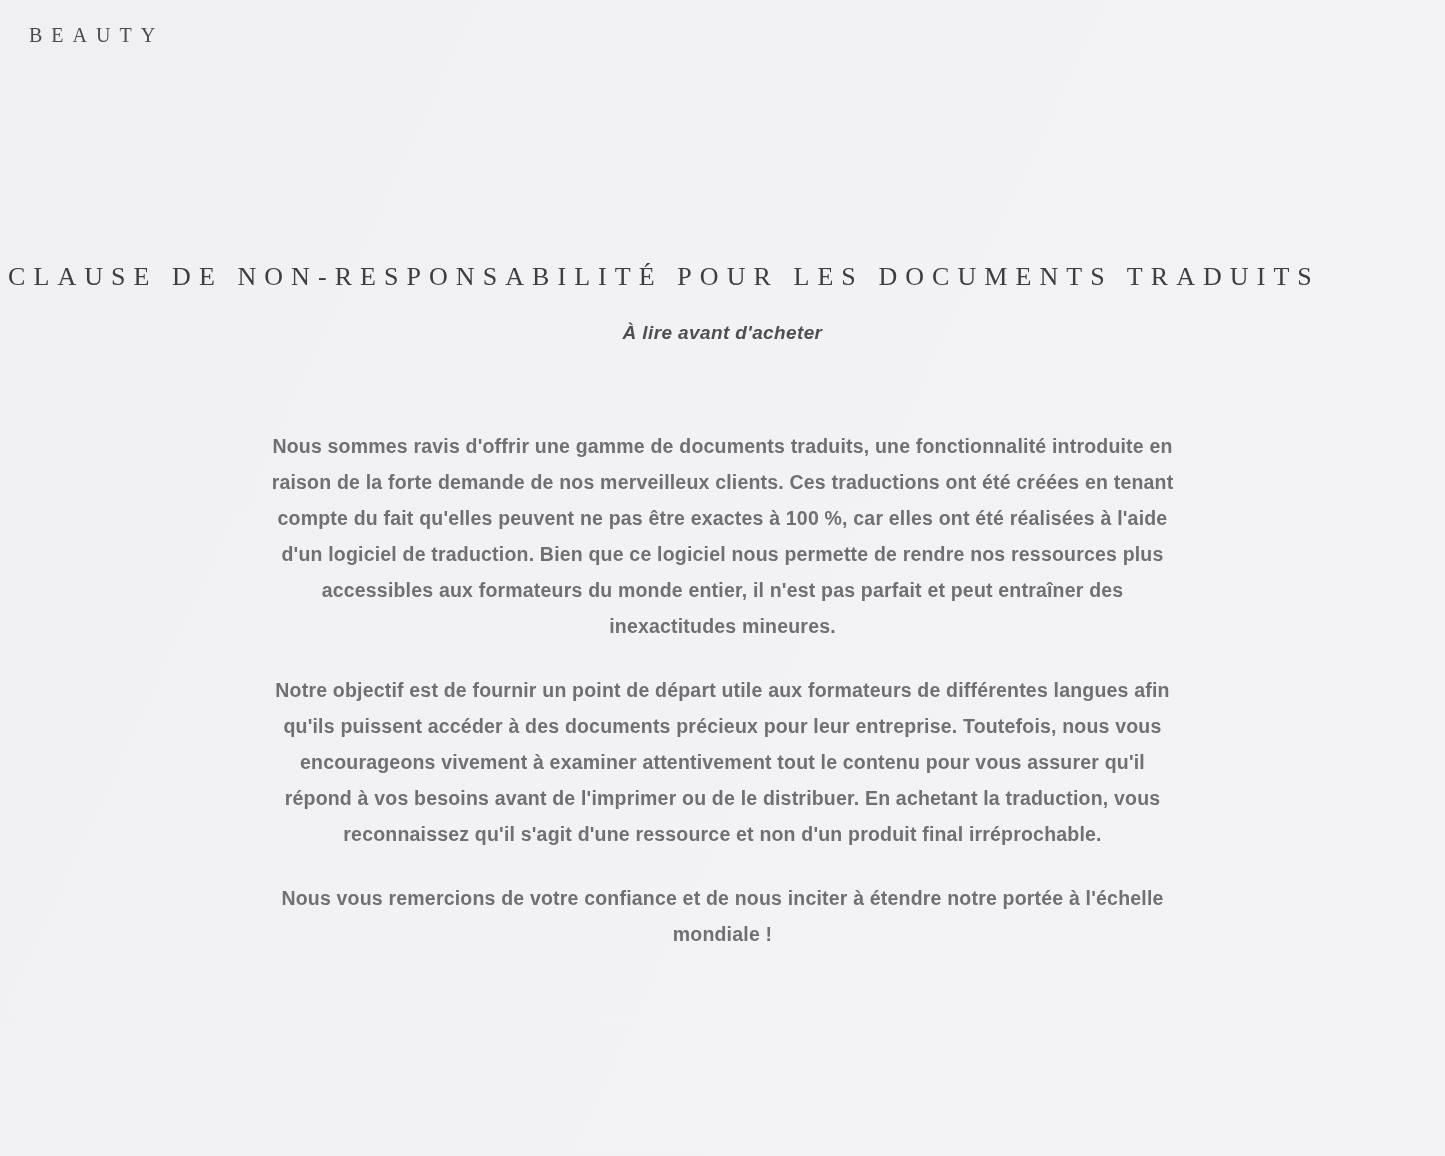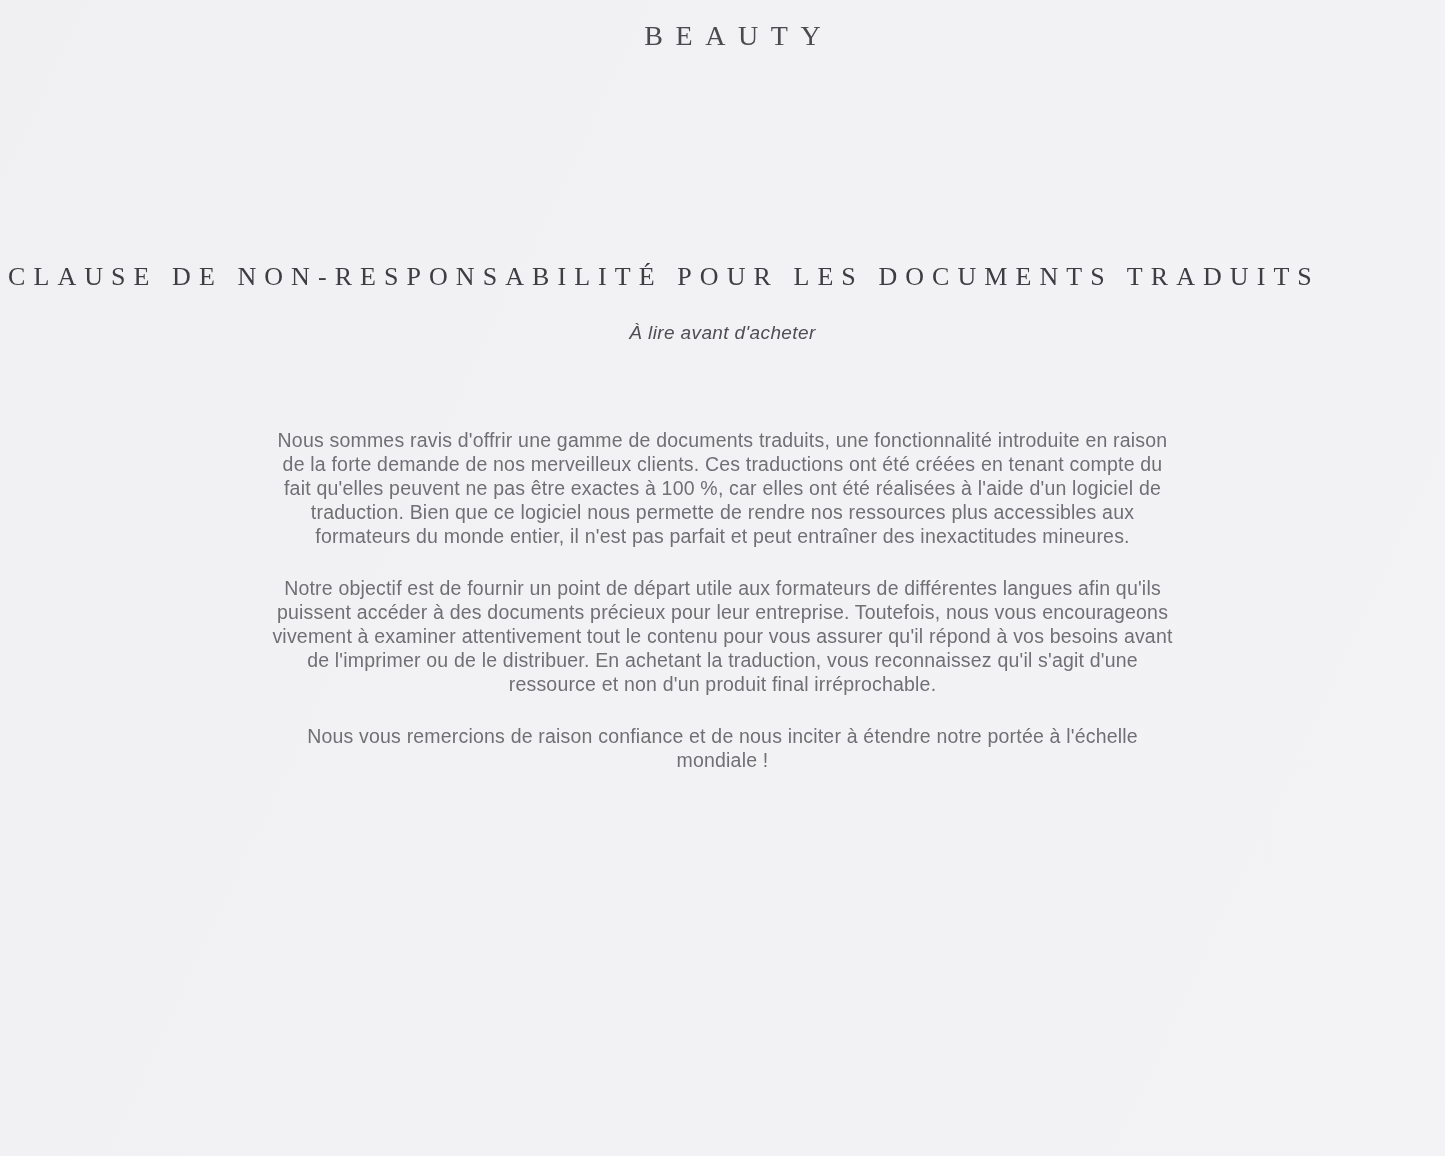--- a/index.html
+++ b/index.html
@@ -10,24 +10,24 @@
     position: relative;
     width: 1445px;
     height: 1156px;
     box-sizing: border-box;
     background: linear-gradient(115deg, #f0eff1 0%, #f2f1f3 45%, #f3f2f4 100%);
     font-family: "Liberation Sans", sans-serif;
     overflow: hidden;
   }
   .brand {
     padding-top: 24px;
-    text-align: center;
+    text-align: left;
     font-family: "Liberation Serif", "DejaVu Serif", serif;
     color: #4b4a4e;
-    font-size: 28px;
+    font-size: 20px;
     line-height: 23px;
     letter-spacing: 0.45em;
     text-indent: 0.45em;
     margin-left: 20px;
   }
   .title {
     margin-top: 215px;
     text-align: left;
     font-family: "Liberation Serif", "DejaVu Serif", serif;
     font-weight: 400;
@@ -37,29 +37,31 @@
     text-indent: 0.31em;
     white-space: nowrap;
   }
   .subtitle {
     margin-top: 30px;
     text-align: center;
     font-style: italic;
     color: #4f4e53;
     font-size: 19px;
     letter-spacing: 0.02em;
+    font-weight: bold;
   }
   .body-copy {
     margin: 84px auto 0;
     width: 905px;
     text-align: center;
     color: #707074;
     font-size: 19.5px;
-    line-height: 24px;
+    line-height: 36px;
     letter-spacing: 0.01em;
+    font-weight: bold;
   }
   .body-copy p {
     margin: 0 0 28px 0;
   }
   .body-copy p:last-child {
     margin-bottom: 0;
   }
 </style>
 </head>
 <body>
@@ -70,16 +72,16 @@
     <div>BEAUTY</div>
   </div>
 
   <div class="title">CLAUSE DE NON-RESPONSABILITÉ POUR LES DOCUMENTS TRADUITS</div>
 
   <div class="subtitle">À lire avant d'acheter</div>
 
   <div class="body-copy">
     <p>Nous sommes ravis d'offrir une gamme de documents traduits, une fonctionnalité introduite en raison de la forte demande de nos merveilleux clients. Ces traductions ont été créées en tenant compte du fait qu'elles peuvent ne pas être exactes à 100 %, car elles ont été réalisées à l'aide d'un logiciel de traduction. Bien que ce logiciel nous permette de rendre nos ressources plus accessibles aux formateurs du monde entier, il n'est pas parfait et peut entraîner des inexactitudes mineures.</p>
     <p>Notre objectif est de fournir un point de départ utile aux formateurs de différentes langues afin qu'ils puissent accéder à des documents précieux pour leur entreprise. Toutefois, nous vous encourageons vivement à examiner attentivement tout le contenu pour vous assurer qu'il répond à vos besoins avant de l'imprimer ou de le distribuer. En achetant la traduction, vous reconnaissez qu'il s'agit d'une ressource et non d'un produit final irréprochable.</p>
-    <p>Nous vous remercions de raison confiance et de nous inciter à étendre notre portée à l'échelle mondiale !</p>
+    <p>Nous vous remercions de votre confiance et de nous inciter à étendre notre portée à l'échelle mondiale !</p>
   </div>
 
 </div>
 
 </body></html>

